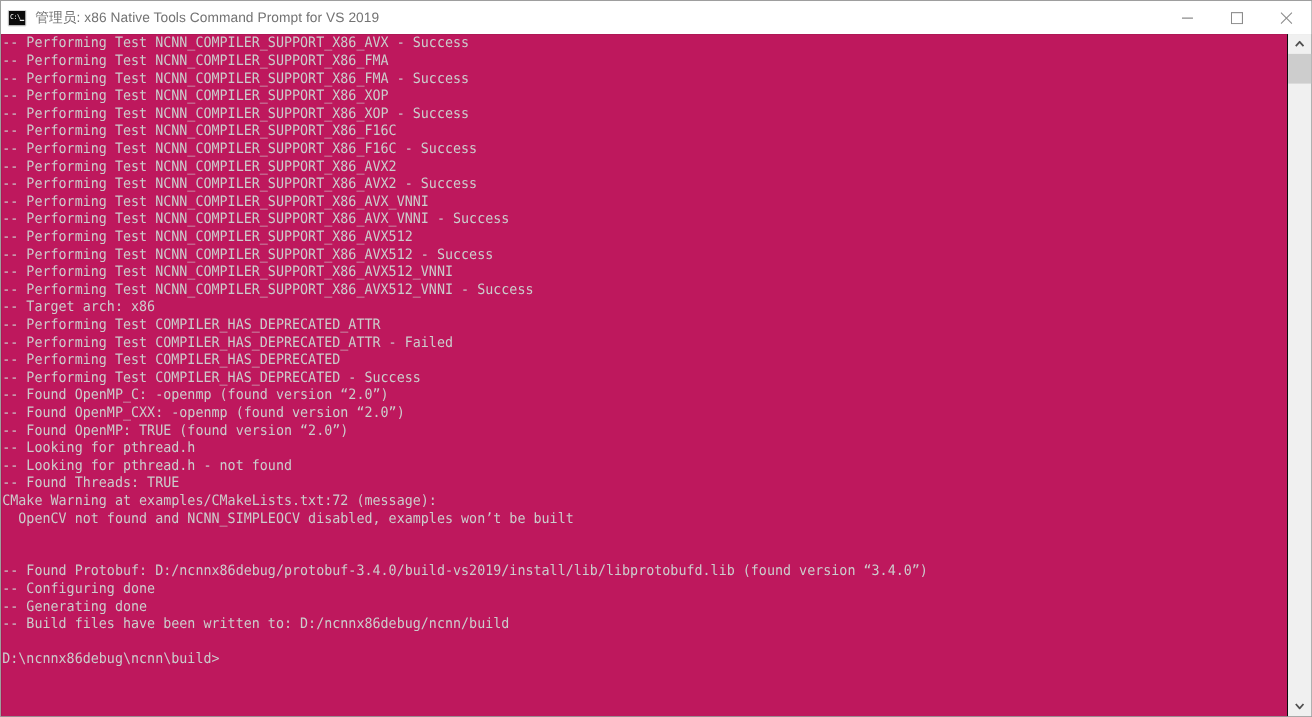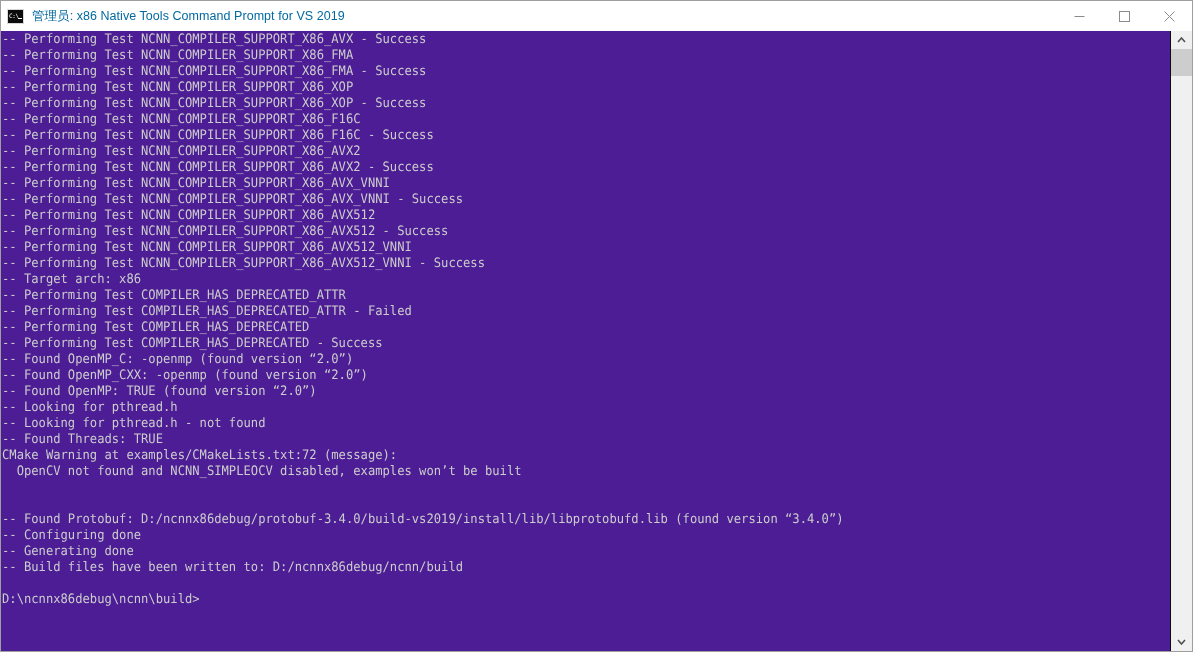--- a/index.html
+++ b/index.html
@@ -68,21 +68,21 @@
     content: "";
     position: absolute;
     left: 10px;
     top: 8px;
     width: 4px;
     height: 1px;
     background: #ffffff;
   }
   #window-title {
     font-size: 12.5px;
-    color: #0369a1;
+    color: #737373;
     font-family: "Liberation Sans", sans-serif;
     letter-spacing: 0.05px;
   }
 
   #titlebar-buttons {
     display: flex;
     height: 30px;
   }
   .win-btn {
     width: 45px;
@@ -100,21 +100,21 @@
   
   #body-area {
     flex: 1 1 auto;
     display: flex;
     min-height: 0;
     background: #0c0c0c;
   }
 
   #terminal {
     flex: 1 1 auto;
-    background: #4c1d95;
+    background: #be185d;
     overflow: hidden;
     position: relative;
     padding: 1px 0 0 1px;
     box-sizing: border-box;
   }
   #console-text {
     margin: 0;
     padding: 0;
     color: #cccccc;
     font-family: "DejaVu Sans Mono", "Liberation Mono", monospace;

